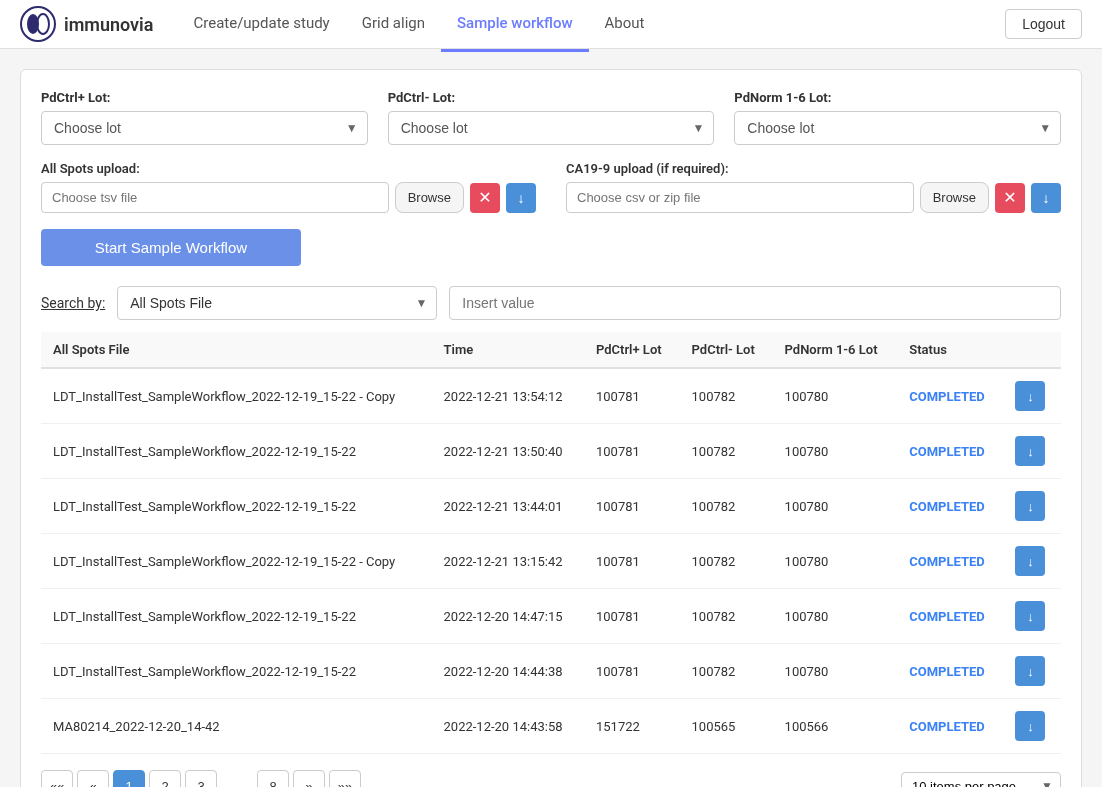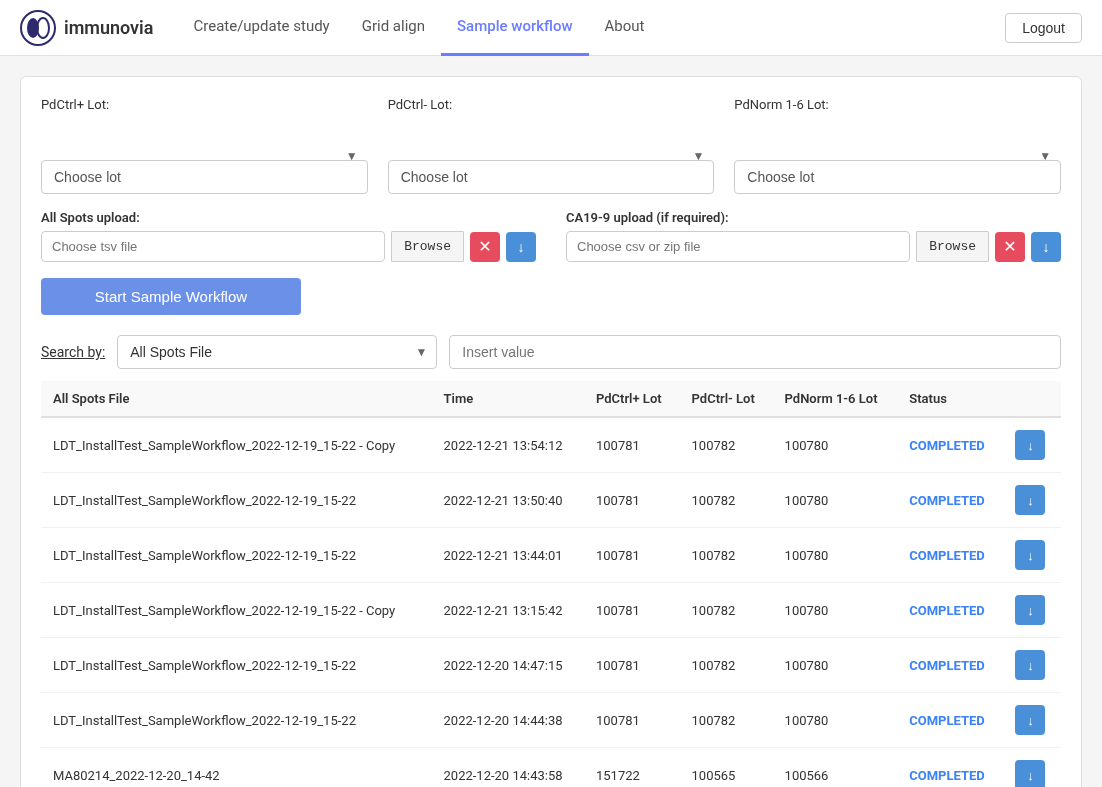--- a/index.html
+++ b/index.html
@@ -1,46 +1,46 @@
 <!DOCTYPE html>
 <html><head>
   <meta charset="utf-8">
   <style>
     * { box-sizing: border-box; margin: 0; padding: 0; }
     body { font-family: -apple-system, BlinkMacSystemFont, 'Segoe UI', Roboto, sans-serif; font-size: 14px; background: #f5f5f5; color: #333; }
     
     
-    .header { background: #fff; border-bottom: 1px solid #e0e0e0; padding: 0 20px; display: flex; align-items: center; justify-content: space-between; height: 56px; }
+    .header { background: #fff; border-bottom: 1px solid #e0e0e0; padding: 0 20px; display: flex; align-items: center; justify-content: space-between; height: 49px; }
     .header-left { display: flex; align-items: center; gap: 24px; }
     .logo { display: flex; align-items: center; gap: 8px; font-size: 18px; font-weight: 600; color: #333; }
     .logo-icon { width: 36px; height: 36px; }
     .nav { display: flex; align-items: center; gap: 0; height: 56px; justify-content: center; }
     .nav-item { padding: 0 16px; height: 56px; display: flex; align-items: center; cursor: pointer; font-size: 15px; color: #555; border-bottom: 3px solid transparent; text-decoration: none; }
     .nav-item.active { color: #6b7cff; border-bottom: 3px solid #6b7cff; font-weight: 500; }
     .logout-btn { border: 1px solid #ccc; background: #fff; padding: 6px 16px; border-radius: 4px; cursor: pointer; font-size: 14px; color: #333; }
 
     
     .main { padding: 20px; }
     .card { background: #fff; border: 1px solid #ddd; border-radius: 6px; padding: 20px; }
 
     
     .form-row { display: flex; gap: 20px; margin-bottom: 16px; }
     .form-group { flex: 1; }
-    .form-label { font-weight: 400; font-size: 13px; margin-bottom: 6px; display: block; color: #333; }
+    .form-label { font-weight: 700; font-size: 13px; margin-bottom: 6px; display: block; color: #333; }
     .select-wrapper { position: relative; }
-    .select-wrapper select { width: 100%; padding: 8px 32px 8px 12px; border: 1px solid #ccc; border-radius: 4px; font-size: 14px; color: #555; appearance: none; background: #fff; cursor: pointer; margin-top: 42px; }
+    .select-wrapper select { width: 100%; padding: 8px 32px 8px 12px; border: 1px solid #ccc; border-radius: 4px; font-size: 14px; color: #555; appearance: none; background: #fff; cursor: pointer; }
     .select-arrow { position: absolute; right: 10px; top: 50%; transform: translateY(-50%); pointer-events: none; color: #666; font-size: 12px; }
 
     
     .upload-row { display: flex; gap: 30px; margin-bottom: 16px; align-items: flex-start; }
     .upload-group { flex: 1; }
     .upload-label { font-weight: 600; font-size: 13px; margin-bottom: 6px; display: block; }
     .upload-input-row { display: flex; align-items: center; gap: 6px; }
     .upload-input { flex: 1; border: 1px solid #ccc; border-radius: 4px; padding: 7px 10px; font-size: 13px; color: #999; background: #fff; }
-    .browse-btn { border: 1px solid #ccc; background: #f5f5f5; padding: 7px 12px; border-radius: 1px; cursor: pointer; font-size: 13px; color: #333; white-space: nowrap; font-family: Liberation Mono, monospace; }
+    .browse-btn { border: 1px solid #ccc; background: #f5f5f5; padding: 7px 12px; border-radius: 8px; cursor: pointer; font-size: 13px; color: #333; white-space: nowrap; }
     .icon-btn-red { background: #e05; border: none; color: #fff; width: 30px; height: 30px; border-radius: 4px; cursor: pointer; display: flex; align-items: center; justify-content: center; font-size: 16px; }
     .icon-btn-blue { background: #4a90d9; border: none; color: #fff; width: 30px; height: 30px; border-radius: 4px; cursor: pointer; display: flex; align-items: center; justify-content: center; font-size: 14px; }
     .icon-btn-red { background: #e74c5e; }
 
     
     .start-btn { background: #6b90e8; color: #fff; border: none; padding: 10px 24px; border-radius: 4px; font-size: 15px; cursor: pointer; width: 260px; }
 
     
     .search-row { display: flex; align-items: center; gap: 12px; margin: 20px 0 12px; }
     .search-label { font-size: 14px; color: #333; white-space: nowrap; text-decoration: underline; }

